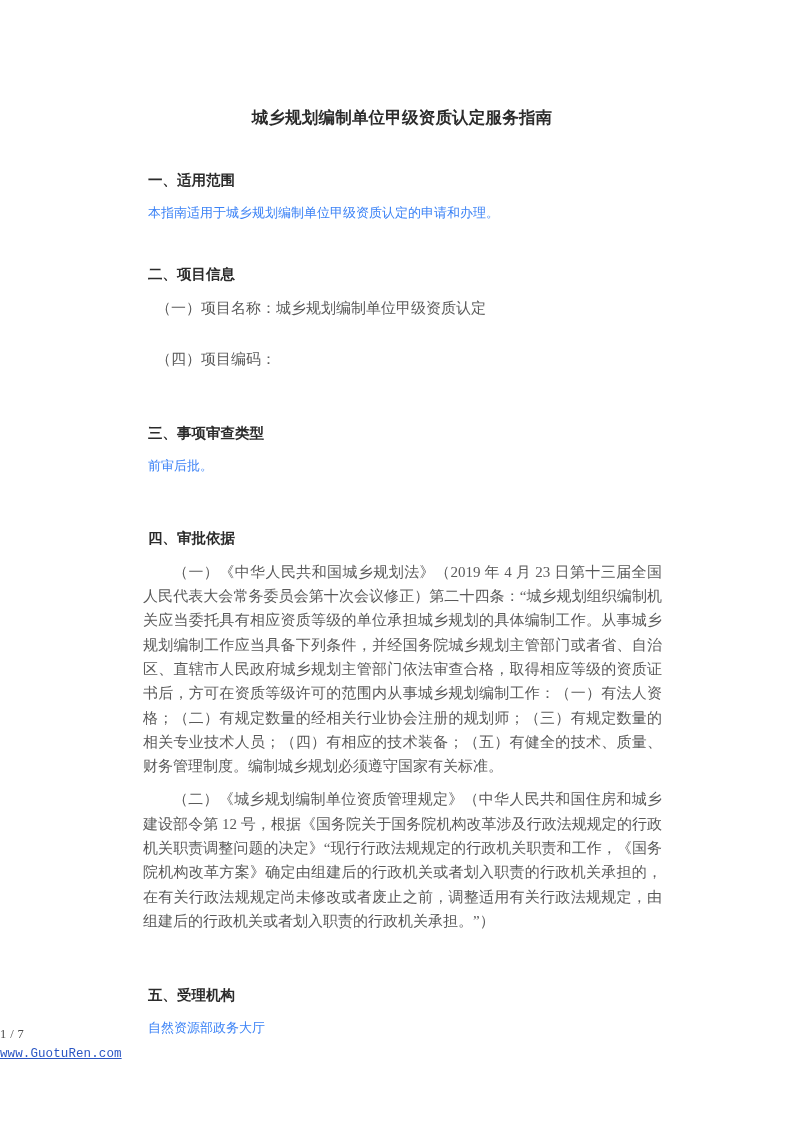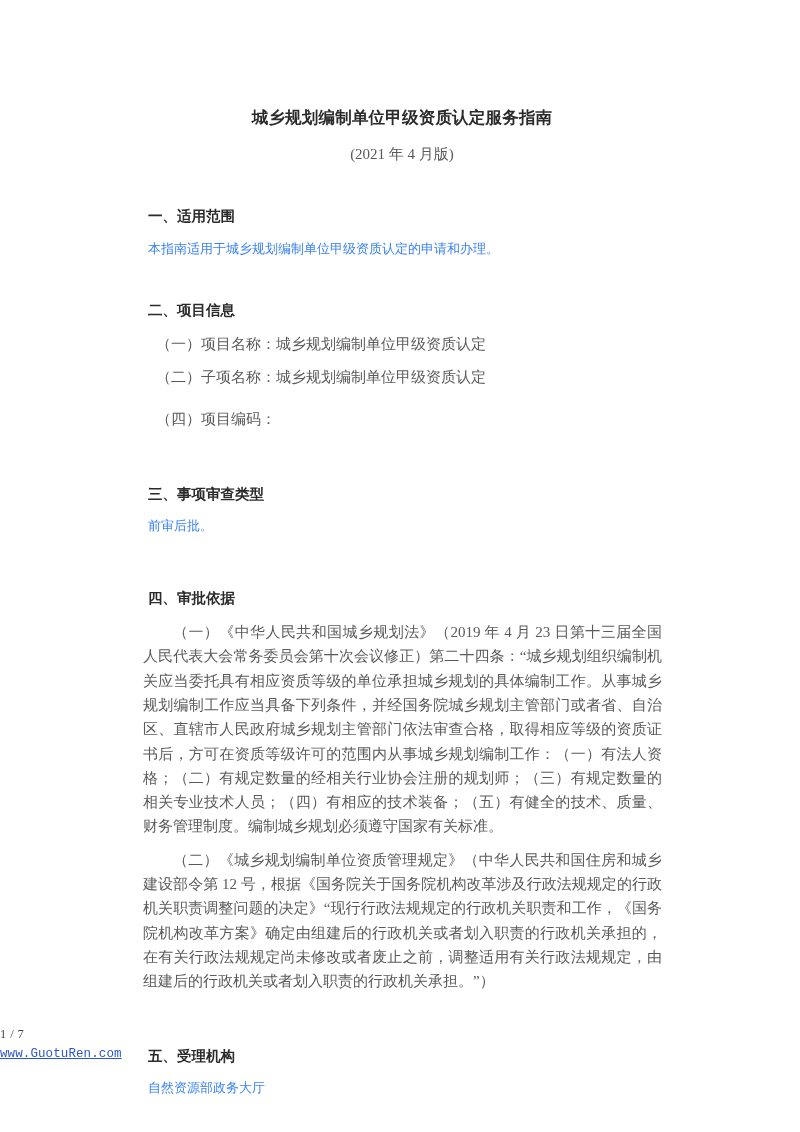--- a/index.html
+++ b/index.html
@@ -125,33 +125,31 @@
 </style>
 </head>
 <body>
 
 <div class="page">
 
   <div class="content">
 
     <h1 class="doc-title">城乡规划编制单位甲级资质认定服务指南</h1>
 
-    <div class="doc-subtitle">(2021 年 4 月版)</div>
 
     <div class="gap-sec"></div>
     <h2 class="section-heading">一、适用范围</h2>
     <div class="gap-head"></div>
     <p class="body-line">本指南适用于城乡规划编制单位甲级资质认定的申请和办理。</p>
 
     <div class="gap-sec"></div>
     <h2 class="section-heading">二、项目信息</h2>
     <div class="gap-head"></div>
     <p class="list-item">（一）项目名称：城乡规划编制单位甲级资质认定</p>
     <div class="gap-item"></div>
-    <p class="list-item">（二）子项名称：城乡规划编制单位甲级资质认定</p>
     <div class="gap-item"></div>
     <div class="gap-item"></div>
     <p class="list-item">（四）项目编码：</p>
 
     <div class="gap-sec-lg"></div>
     <h2 class="section-heading">三、事项审查类型</h2>
     <div class="gap-head"></div>
     <p class="body-line">前审后批。</p>
 
     <div class="gap-sec-lg"></div>

